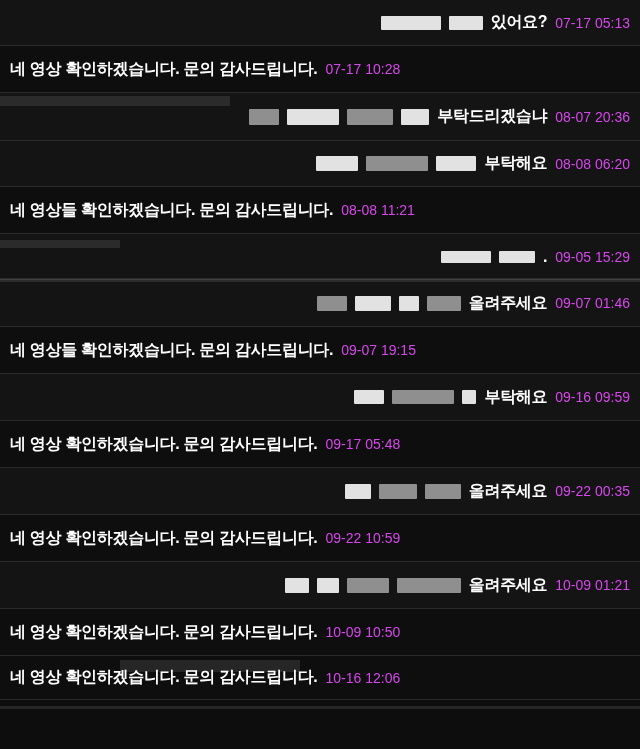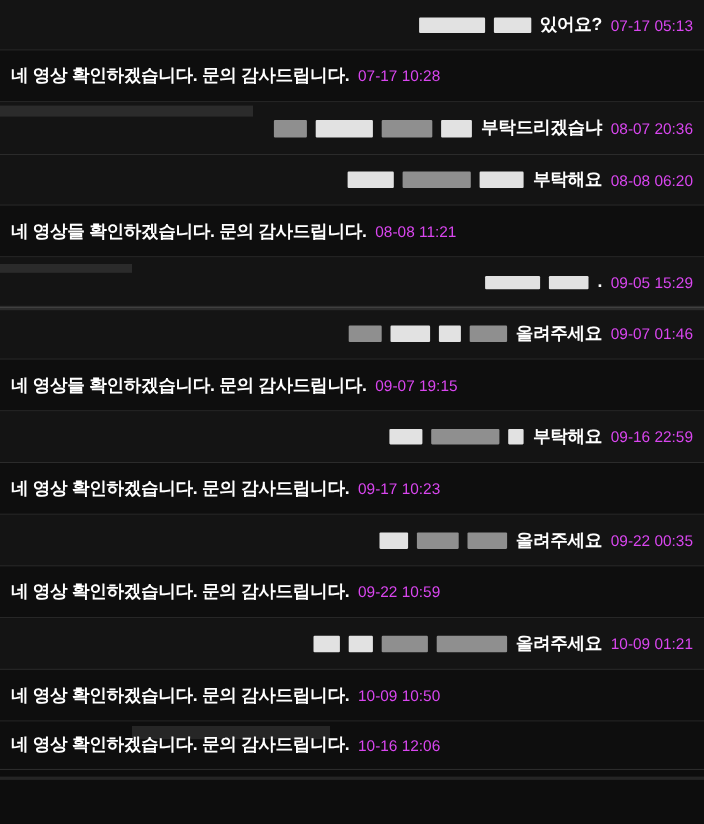--- a/index.html
+++ b/index.html
@@ -148,27 +148,27 @@
         <span class="msg reply-text">네 영상들 확인하겠습니다. 문의 감사드립니다.</span>
         <span class="time">09-07 19:15</span>
       </div>
     </div>
     <div class="row user" style="height: 47px;">
       <div class="row-inner">
         <span class="redact light" style="width: 30px; height: 14px;"></span>
         <span class="redact dark" style="width: 62px; height: 14px;"></span>
         <span class="redact light" style="width: 14px; height: 14px;"></span>
         <span class="msg">부탁해요</span>
-        <span class="time">09-16 22:59</span>
-      </div>
-    </div>
-    <div class="row reply" style="height: 47px;">
-      <div class="row-inner">
-        <span class="msg reply-text">네 영상 확인하겠습니다. 문의 감사드립니다.</span>
-        <span class="time">09-17 10:23</span>
+        <span class="time">09-16 09:59</span>
+      </div>
+    </div>
+    <div class="row reply" style="height: 47px;">
+      <div class="row-inner">
+        <span class="msg reply-text">네 영상 확인하겠습니다. 문의 감사드립니다.</span>
+        <span class="time">09-17 05:48</span>
       </div>
     </div>
     <div class="row user" style="height: 47px;">
       <div class="row-inner">
         <span class="redact light" style="width: 26px; height: 15px;"></span>
         <span class="redact dark" style="width: 38px; height: 15px;"></span>
         <span class="redact dark" style="width: 36px; height: 15px;"></span>
         <span class="msg">올려주세요</span>
         <span class="time">09-22 00:35</span>
       </div>

